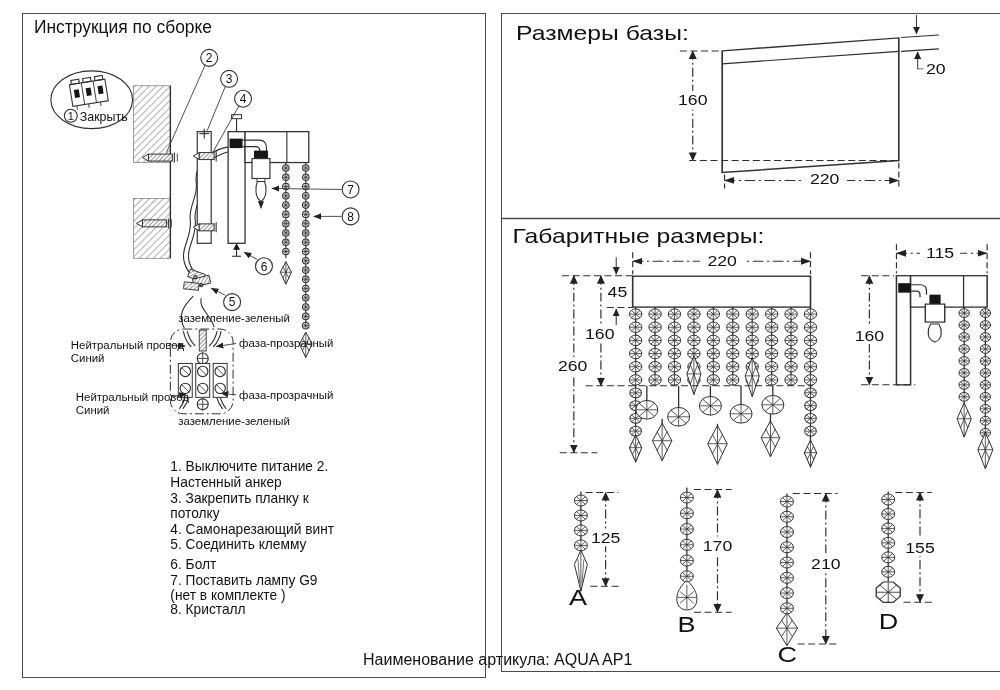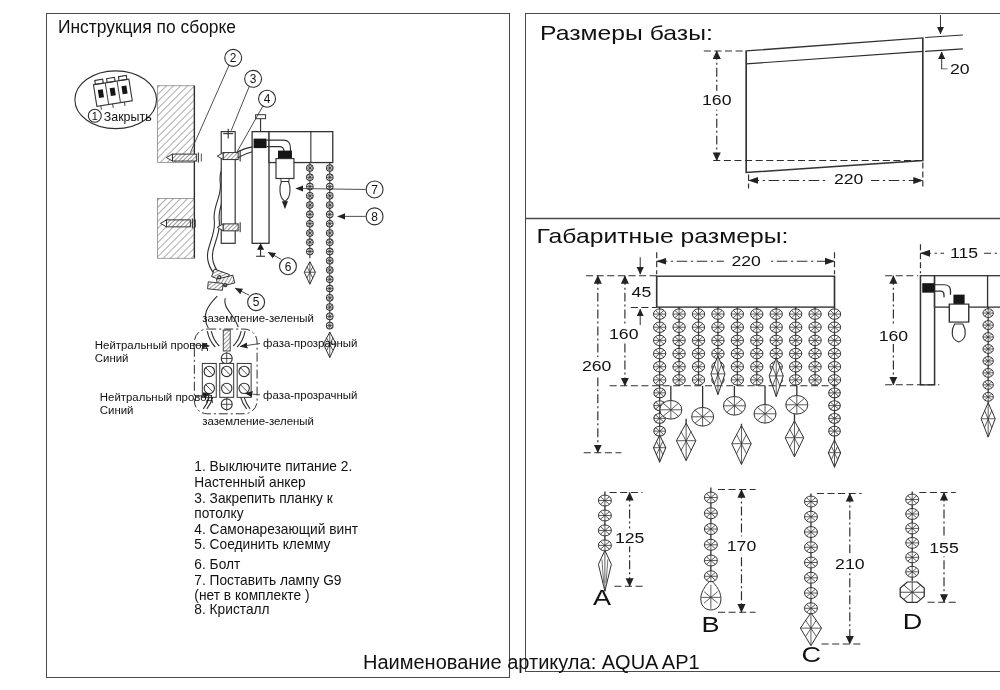--- a/index.html
+++ b/index.html
@@ -1,34 +1,34 @@
 <!DOCTYPE html>
 <html><head>
 <meta charset="utf-8">
 <style>
   html,body{margin:0;padding:0;background:#fff;}
   body{width:1000px;height:690px;position:relative;font-family:"Liberation Sans",sans-serif;color:#111;}
-  .panel{position:absolute;background:#fff;border:1.6px solid #4a4a4a;box-sizing:border-box;margin-left:24px;}
+  .panel{position:absolute;background:#fff;border:1.6px solid #4a4a4a;box-sizing:border-box;}
   #panel-left{left:22px;top:13px;width:464px;height:665px;}
   #panel-right{left:501px;top:13px;width:546px;height:659px;}
   .panel svg{display:block;width:100%;height:100%;}
   svg text{fill:#111;font-family:"Liberation Sans",sans-serif;}
   .ln{stroke:#2e2e2e;fill:none;stroke-width:1.1px;}
   .ln13{stroke:#2e2e2e;fill:none;stroke-width:1.4px;}
   .thin{stroke:#3a3a3a;fill:none;stroke-width:0.9px;}
   .dd{stroke:#2e2e2e;fill:none;stroke-width:1px;stroke-dasharray:9 3 2 3;}
   .dsh{stroke:#2e2e2e;fill:none;stroke-width:1px;stroke-dasharray:6 3;}
   .wht{fill:#fff;stroke:none;}
   .blk{fill:#161616;stroke:none;}
   .dimtx{font-size:15px;}
   .bigtx{font-size:21px;}
   .lettx{font-size:23px;}
   .lbltx{font-size:11.5px;}
   .steptx{font-size:13.8px;}
-  #footer{position:absolute;left:363px;top:651px;font-size:20px;white-space:nowrap;z-index:5;}
+  #footer{position:absolute;left:363px;top:651px;font-size:16px;white-space:nowrap;z-index:5;}
 </style>
 </head>
 <body>
 
 <svg width="0" height="0" style="position:absolute" aria-hidden="true">
 <defs>
   <marker id="ah" viewBox="0 0 10 10" refX="9" refY="5" markerWidth="9" markerHeight="9" orient="auto-start-reverse">
     <path d="M0,1.2 L9.5,5 L0,8.8 Z" fill="#222"></path>
   </marker>
   <pattern id="hatch" width="5" height="5" patternUnits="userSpaceOnUse" patternTransform="rotate(45)">

